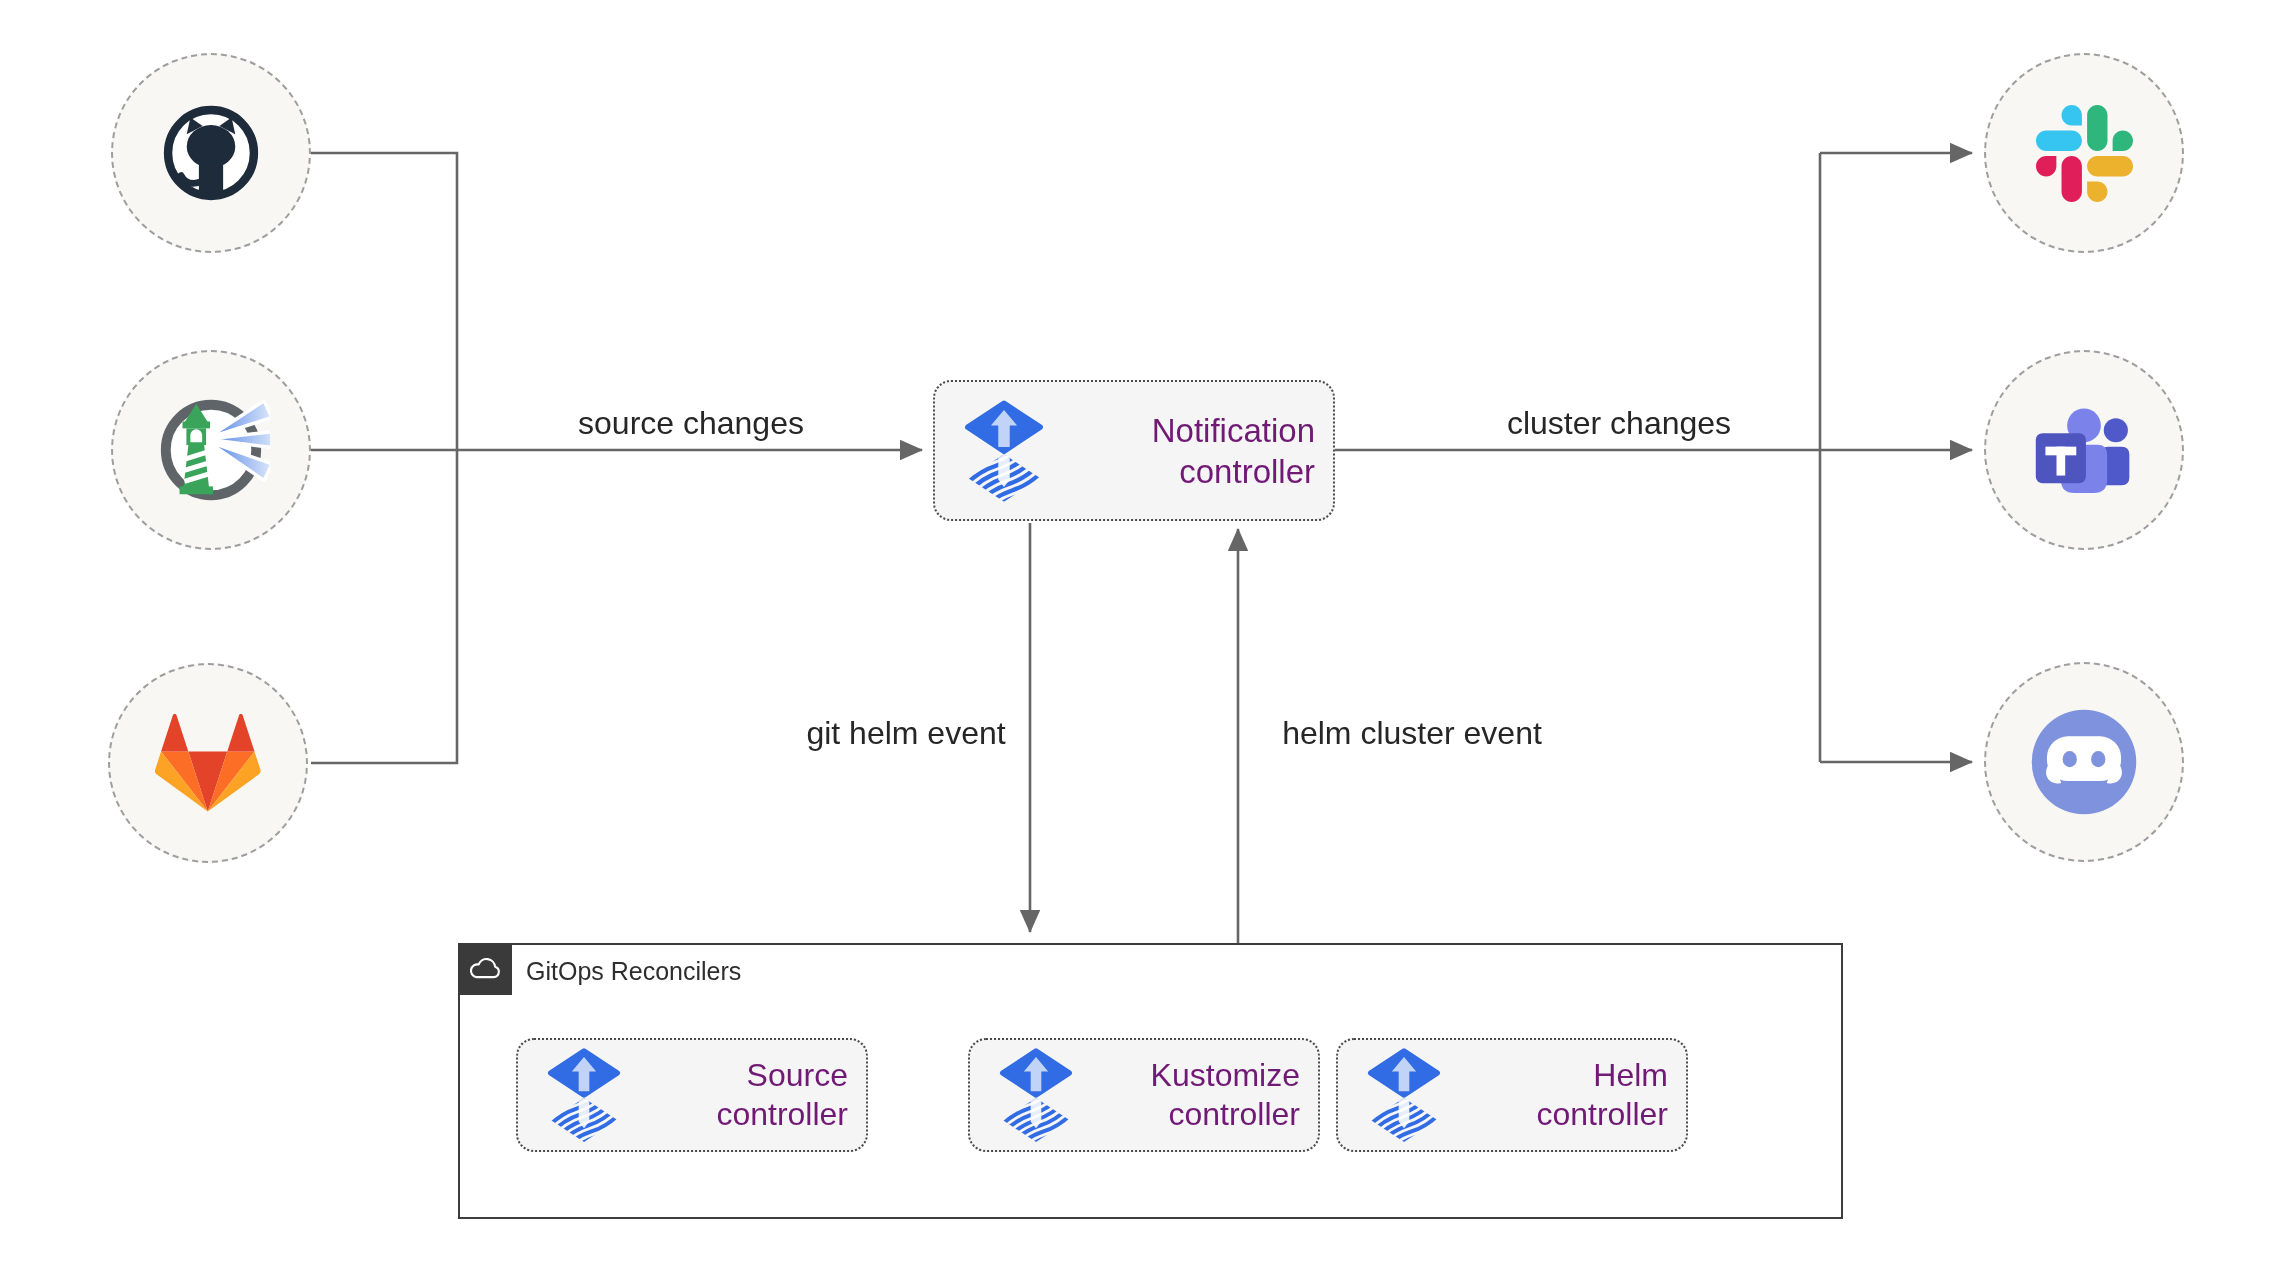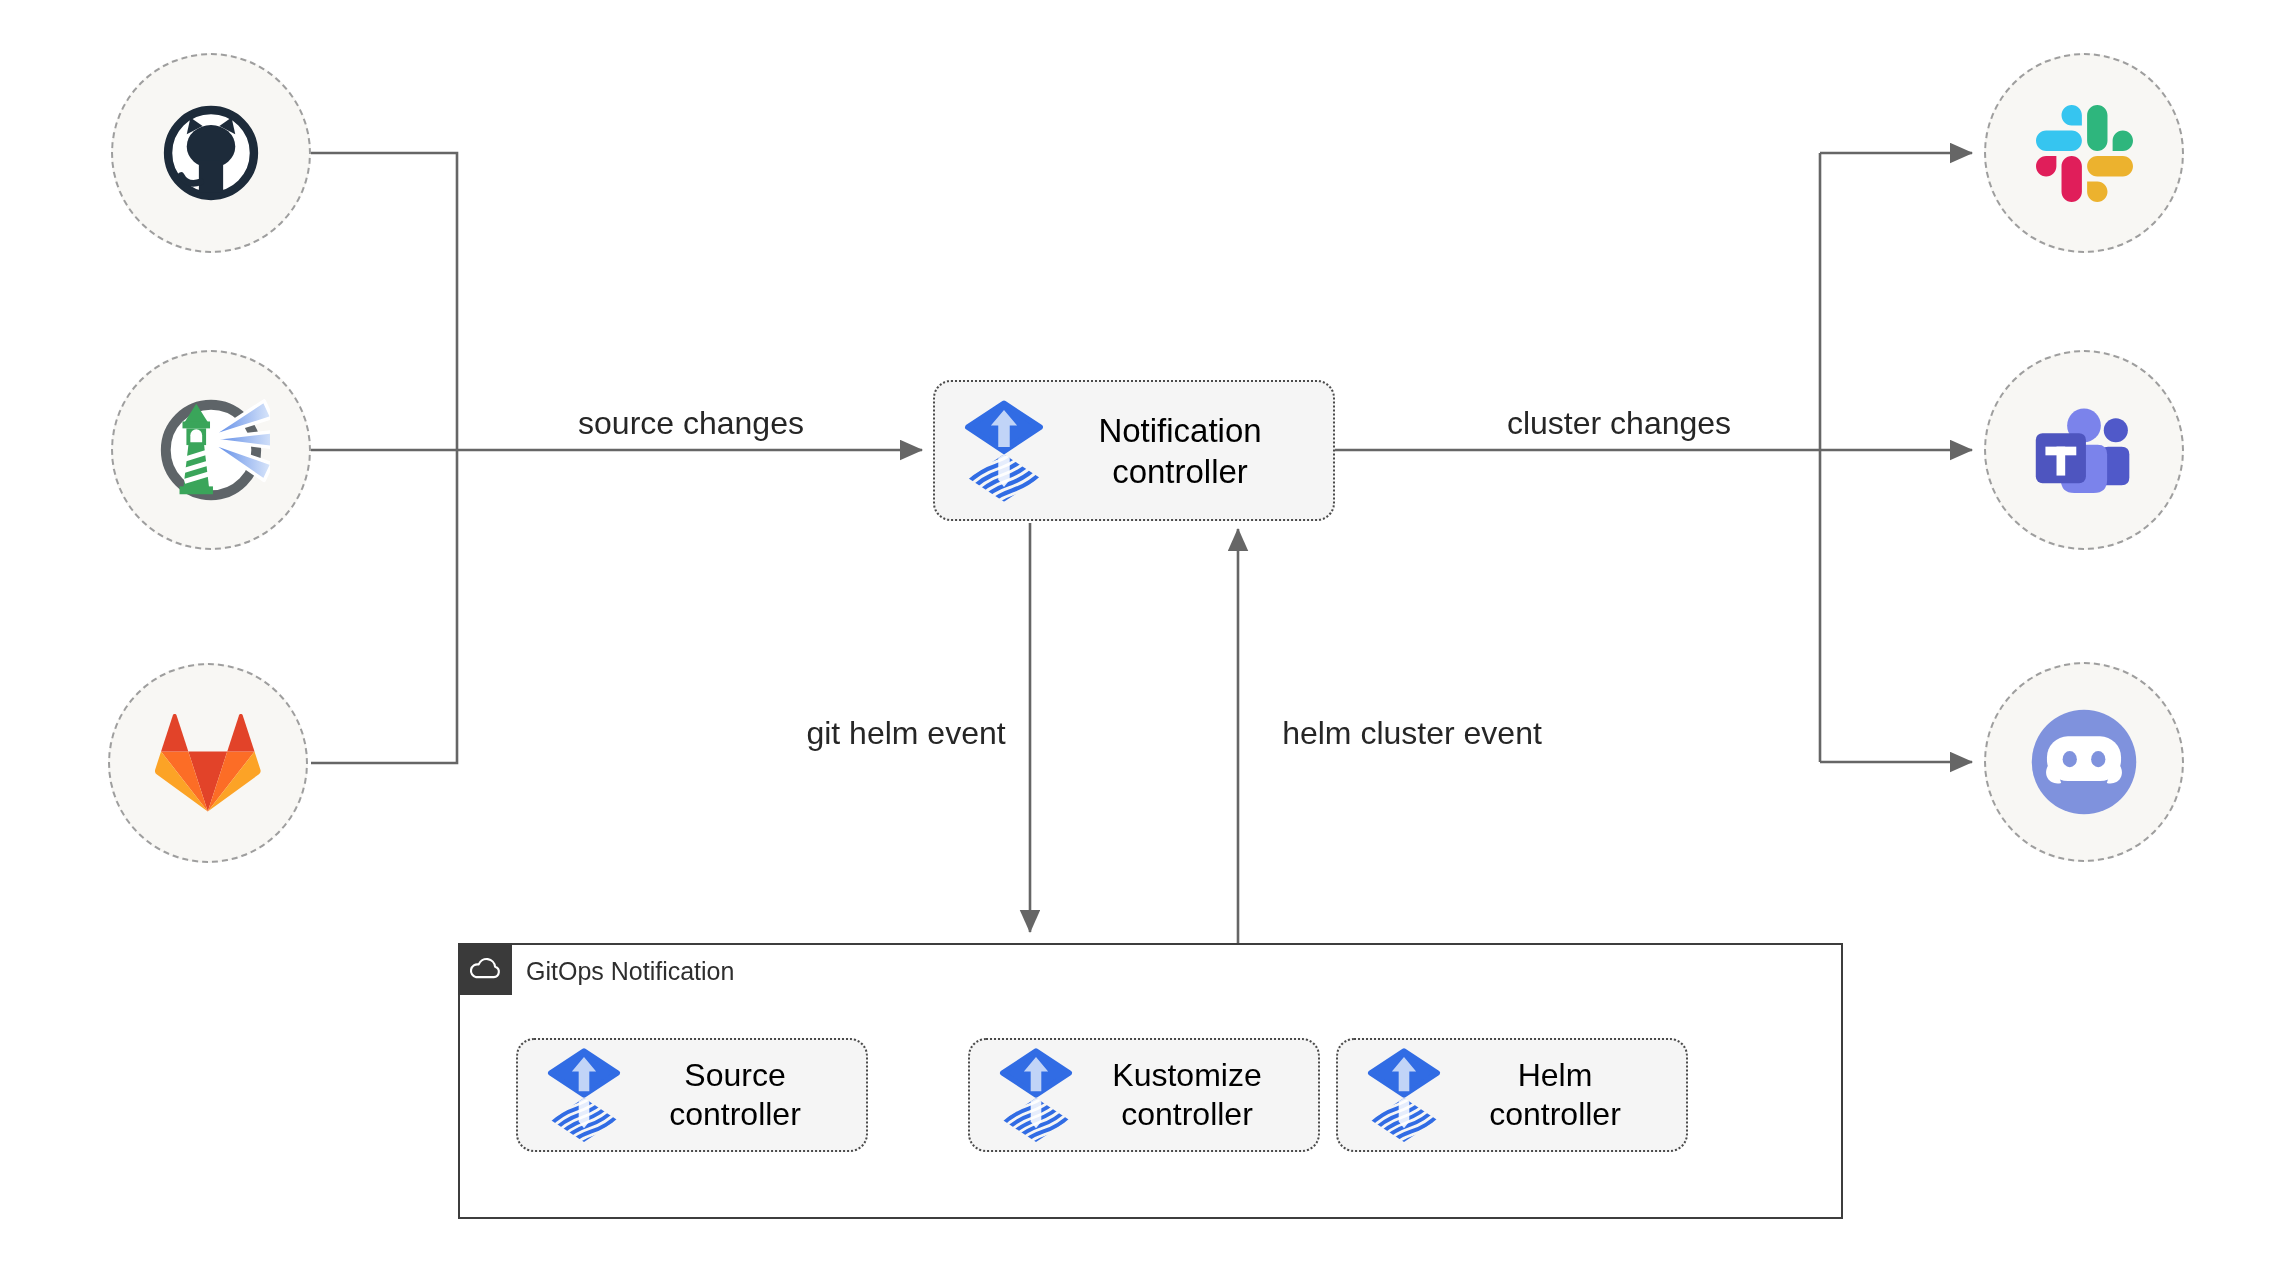--- a/index.html
+++ b/index.html
@@ -14,21 +14,21 @@
     position:absolute;width:200px;height:200px;border-radius:50%;
     background:#f8f7f4;border:2px dashed #9e9e9e;box-sizing:border-box;
     display:flex;align-items:center;justify-content:center;
   }
 
   .ctrl-box{
     position:absolute;background:#f5f5f5;border:2.5px dotted #4a4a4a;border-radius:18px;
     box-sizing:border-box;display:flex;align-items:center;
   }
   .ctrl-box .icon-wrap{flex:0 0 auto;margin-left:28px;}
-  .ctrl-box .ctrl-label{flex:1 1 auto;text-align:center;color:#000000;padding-right:18px;}
+  .ctrl-box .ctrl-label{flex:1 1 auto;text-align:right;color:#701a75;padding-right:18px;}
   .notif .ctrl-label{font-size:33px;line-height:41px;}
   .small-box .ctrl-label{font-size:32px;line-height:39px;}
 
   .edge-label{
     position:absolute;transform:translate(-50%,-50%);white-space:nowrap;
     font-size:32px;color:#262626;
   }
 
   .group-box{
     position:absolute;left:458px;top:943px;width:1385px;height:276px;
@@ -193,21 +193,21 @@
       <ellipse cx="15" cy="-3" rx="7.5" ry="8.5" fill="#7f92dd"></ellipse>
     </svg>
   </div>
 
   <div class="group-box">
     <div class="group-badge">
       <svg width="34" height="26" viewBox="0 0 54 40">
         <path d="M13 33 h28 a8.5 8.5 0 0 0 2 -16.6 a13.5 13.5 0 0 0 -26 -3.6 A9.5 9.5 0 0 0 13 33 Z" fill="none" stroke="#ffffff" stroke-width="3.4" stroke-linejoin="round"></path>
       </svg>
     </div>
-    <div class="group-title">GitOps Notification</div>
+    <div class="group-title">GitOps Reconcilers</div>
   </div>
 
   <div class="ctrl-box small-box" style="left:516px;top:1038px;width:352px;height:114px">
     <div class="icon-wrap">
       <svg width="76" height="94" viewBox="0 0 100 124">
           <use href="#flux-icon-def"></use>
         </svg>
     </div>
     <div class="ctrl-label">
       <div>Source</div>

